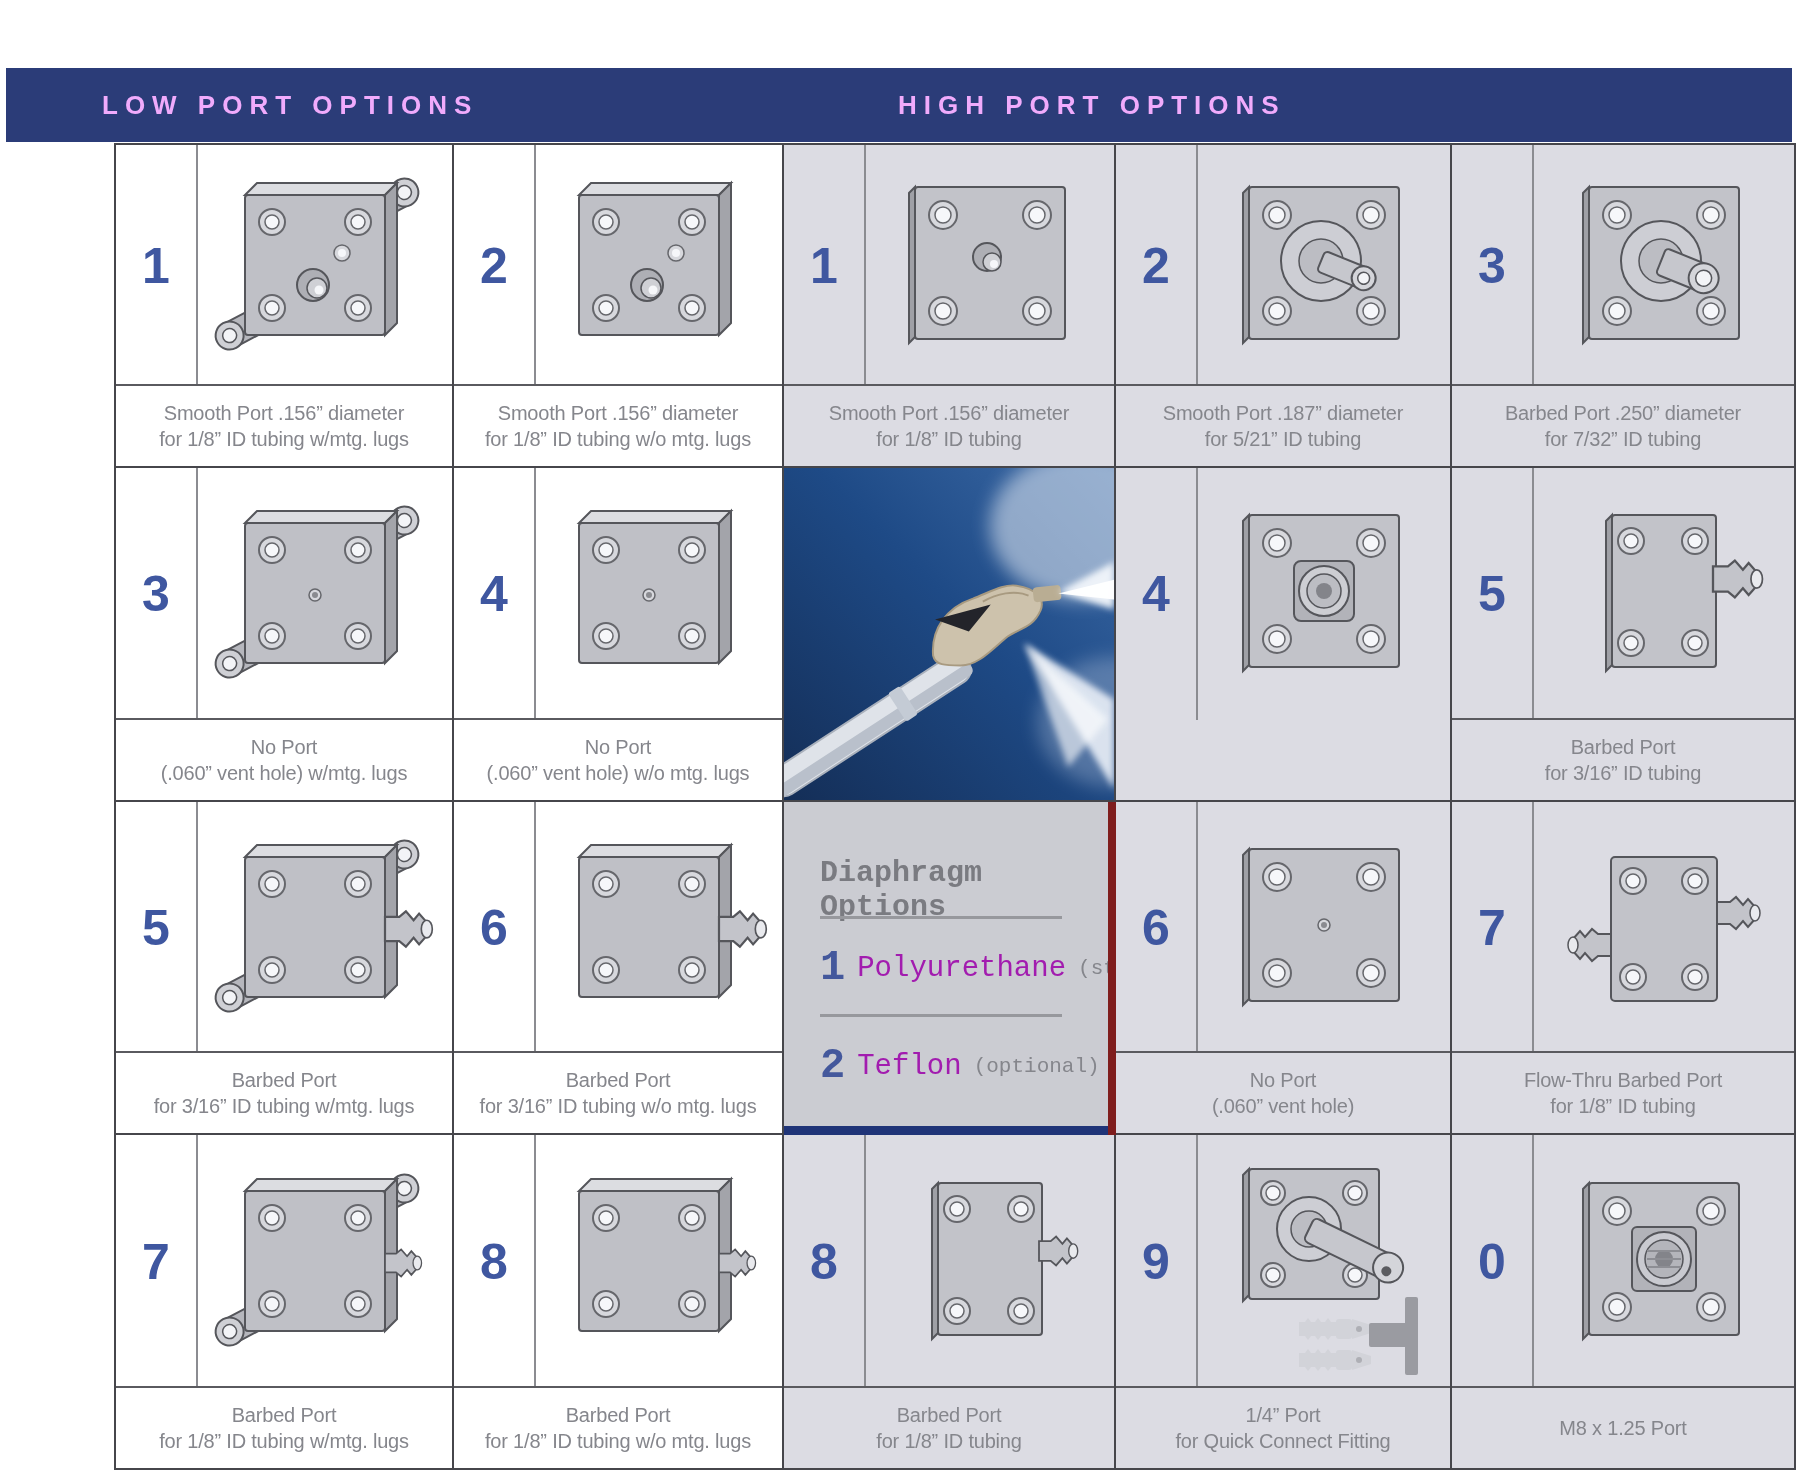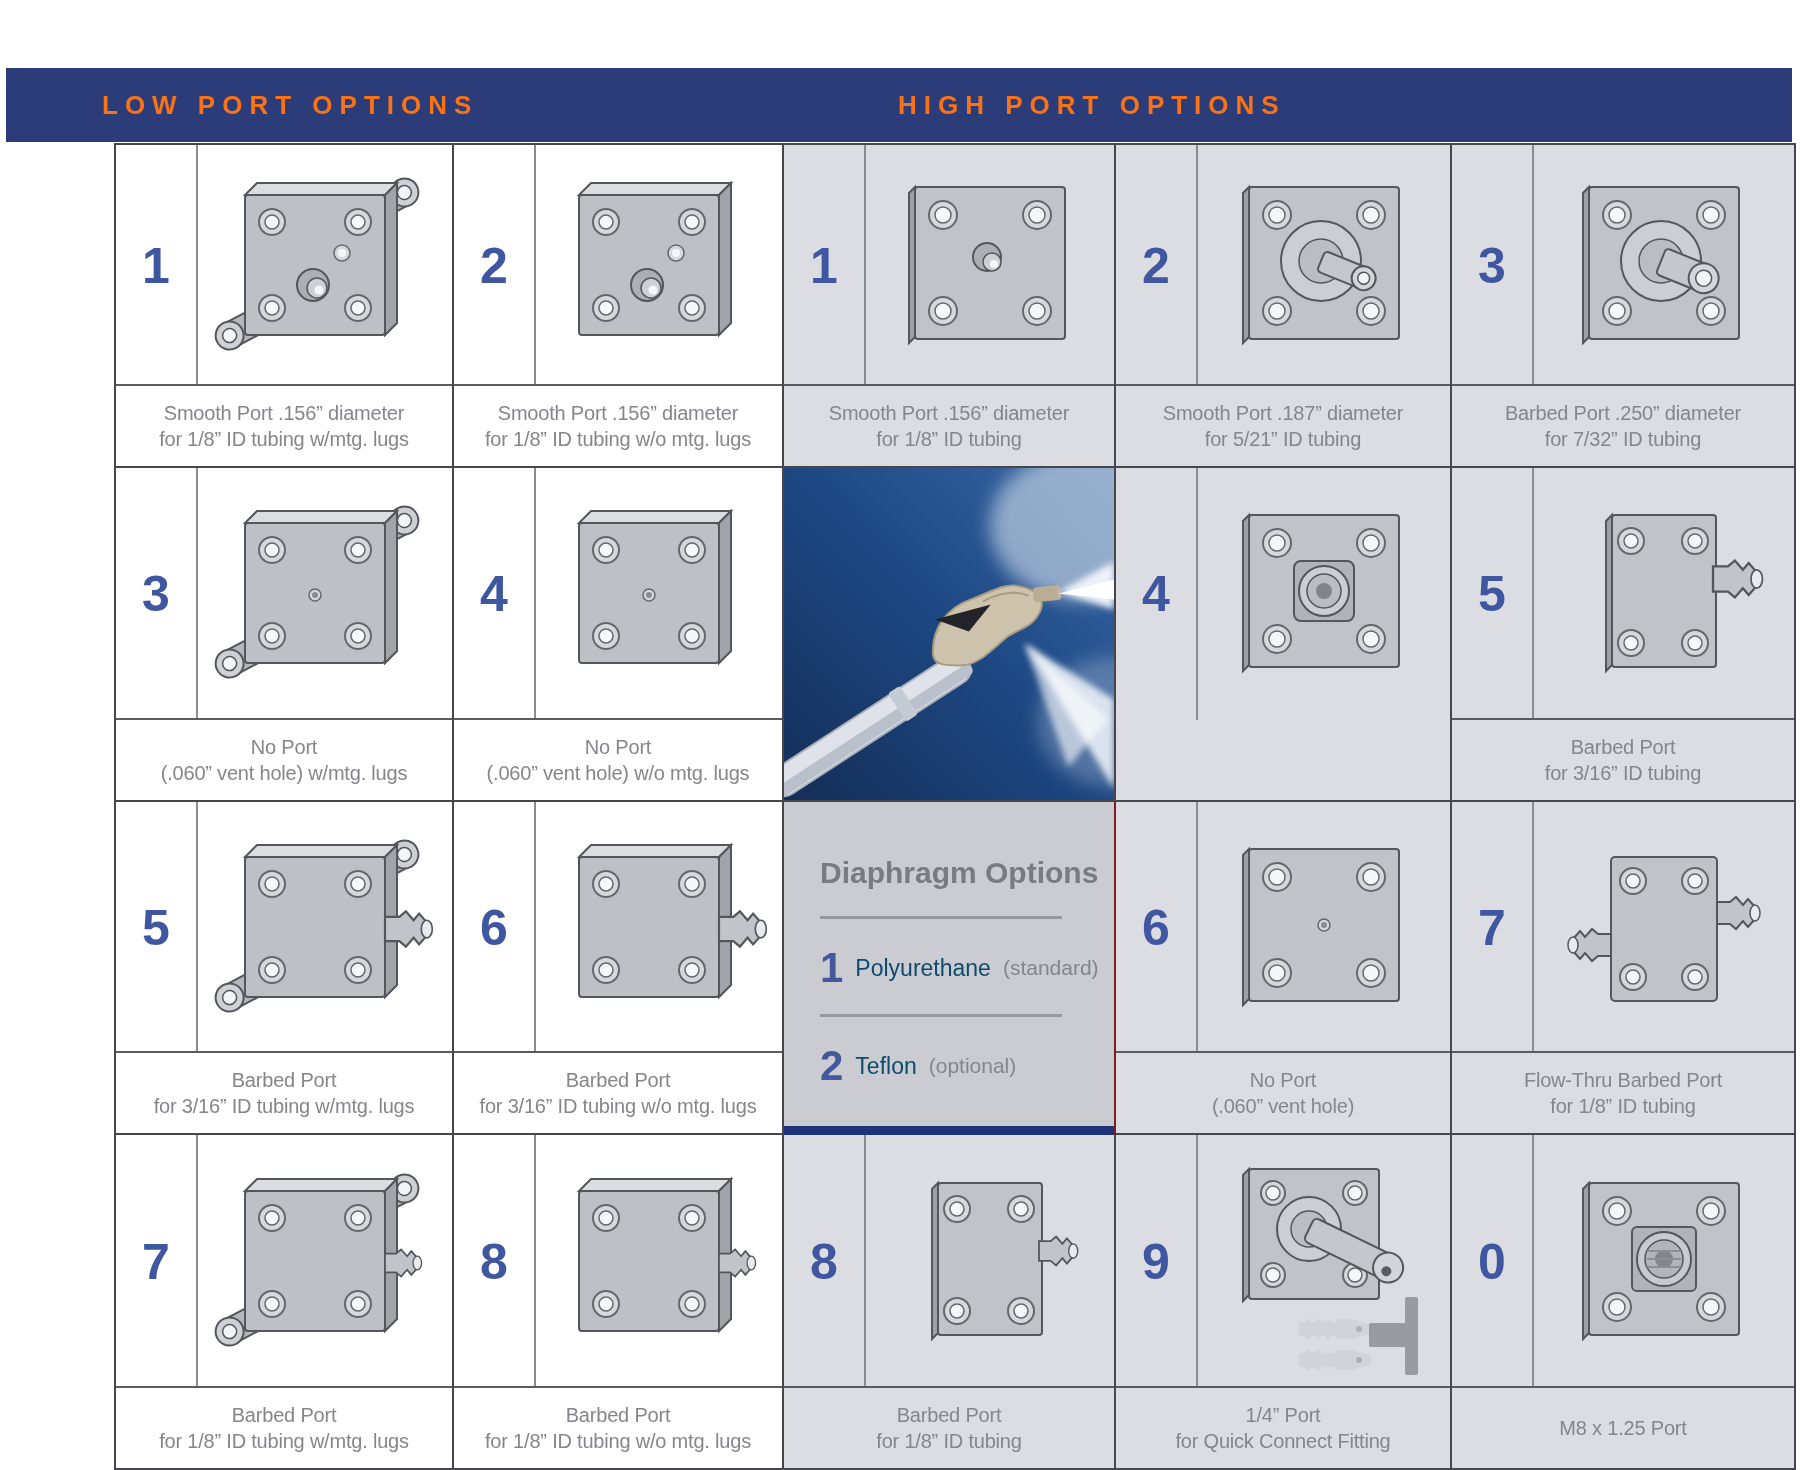--- a/index.html
+++ b/index.html
@@ -1,47 +1,47 @@
 <!DOCTYPE html>
 <html><head>
 <meta charset="utf-8">
 <style>
   html,body{margin:0;padding:0;background:#ffffff;}
   #page{position:relative;width:1800px;height:1470px;background:#ffffff;overflow:hidden;
         font-family:"Liberation Sans",sans-serif;}
   #page-title{position:absolute;left:102px;top:4px;font-size:47px;font-weight:700;
         color:#1b3a94;letter-spacing:-1px;}
   #header-bar{position:absolute;left:6px;top:68px;width:1786px;height:74px;background:#2b3c78;}
-  .bar-label{position:absolute;top:50%;transform:translateY(-50%);color:#f97316;
+  .bar-label{position:absolute;top:50%;transform:translateY(-50%);color:#f0abfc;
         font-size:26px;font-weight:700;letter-spacing:7px;white-space:nowrap;}
   #bar-low{left:96px;} #bar-high{left:892px;}
   #grid{position:absolute;left:114px;top:143px;width:1678px;height:1323px;
         border:2px solid #46464b;}
   .cell{position:absolute;box-sizing:border-box;border-right:2px solid #46464b;
         border-bottom:2px solid #46464b;overflow:hidden;}
   .cell.lastcol{border-right:none;} .cell.lastrow{border-bottom:none;}
   .cell.low{background:#ffffff;} .cell.high{background:#dcdce3;}
   .numcol{position:absolute;left:0;top:0;bottom:80px;width:80px;
         border-right:2px solid #8b8c91;display:flex;align-items:center;justify-content:center;}
   .num{font-size:50px;font-weight:700;color:#3f57a0;}
   .art{position:absolute;left:82px;right:0;top:0;bottom:80px;
         display:flex;align-items:center;justify-content:center;}
   .label{position:absolute;left:0;right:0;bottom:0;height:80px;border-top:2px solid #5a5a5f;
         display:flex;flex-direction:column;align-items:center;justify-content:center;
         font-size:20px;line-height:26px;color:#85868c;text-align:center;letter-spacing:-0.2px;}
   .photo-cell{position:absolute;box-sizing:border-box;border-right:2px solid #46464b;
         border-bottom:2px solid #46464b;overflow:hidden;background:#1e4a86;}
   .photo-cell svg{position:absolute;left:0;top:0;width:100%;height:100%;}
-  .panel-cell{position:absolute;box-sizing:border-box;border-right:2px solid #7f1d1d;
-        background:#cbccd2;overflow:hidden;}
+  .panel-cell{position:absolute;box-sizing:border-box;border-right:8px solid #7f1d1d;
+        background:#cbccd2;overflow:hidden;font-family:Liberation Mono, monospace;}
   .panel-title{position:absolute;left:36px;top:54px;font-size:30px;font-weight:700;color:#7a7b81;}
   .panel-rule{position:absolute;left:36px;width:242px;height:3px;background:#97989d;}
   .panel-item{position:absolute;left:36px;display:flex;align-items:center;gap:12px;}
   .panel-num{font-size:42px;font-weight:700;color:#44589c;}
-  .panel-name{font-size:23px;color:#0c4a6e;}
+  .panel-name{font-size:29px;color:#a21caf;}
   .panel-note{font-size:21px;color:#85868c;}
   .panel-navybar{position:absolute;left:0;right:0;bottom:0;height:9px;background:#1f3478;}
 </style>
 </head>
 <body>
 
 <div id="page">
   <div id="header-bar">
     <span id="bar-low" class="bar-label">LOW PORT OPTIONS</span>
     <span id="bar-high" class="bar-label">HIGH PORT OPTIONS</span>

